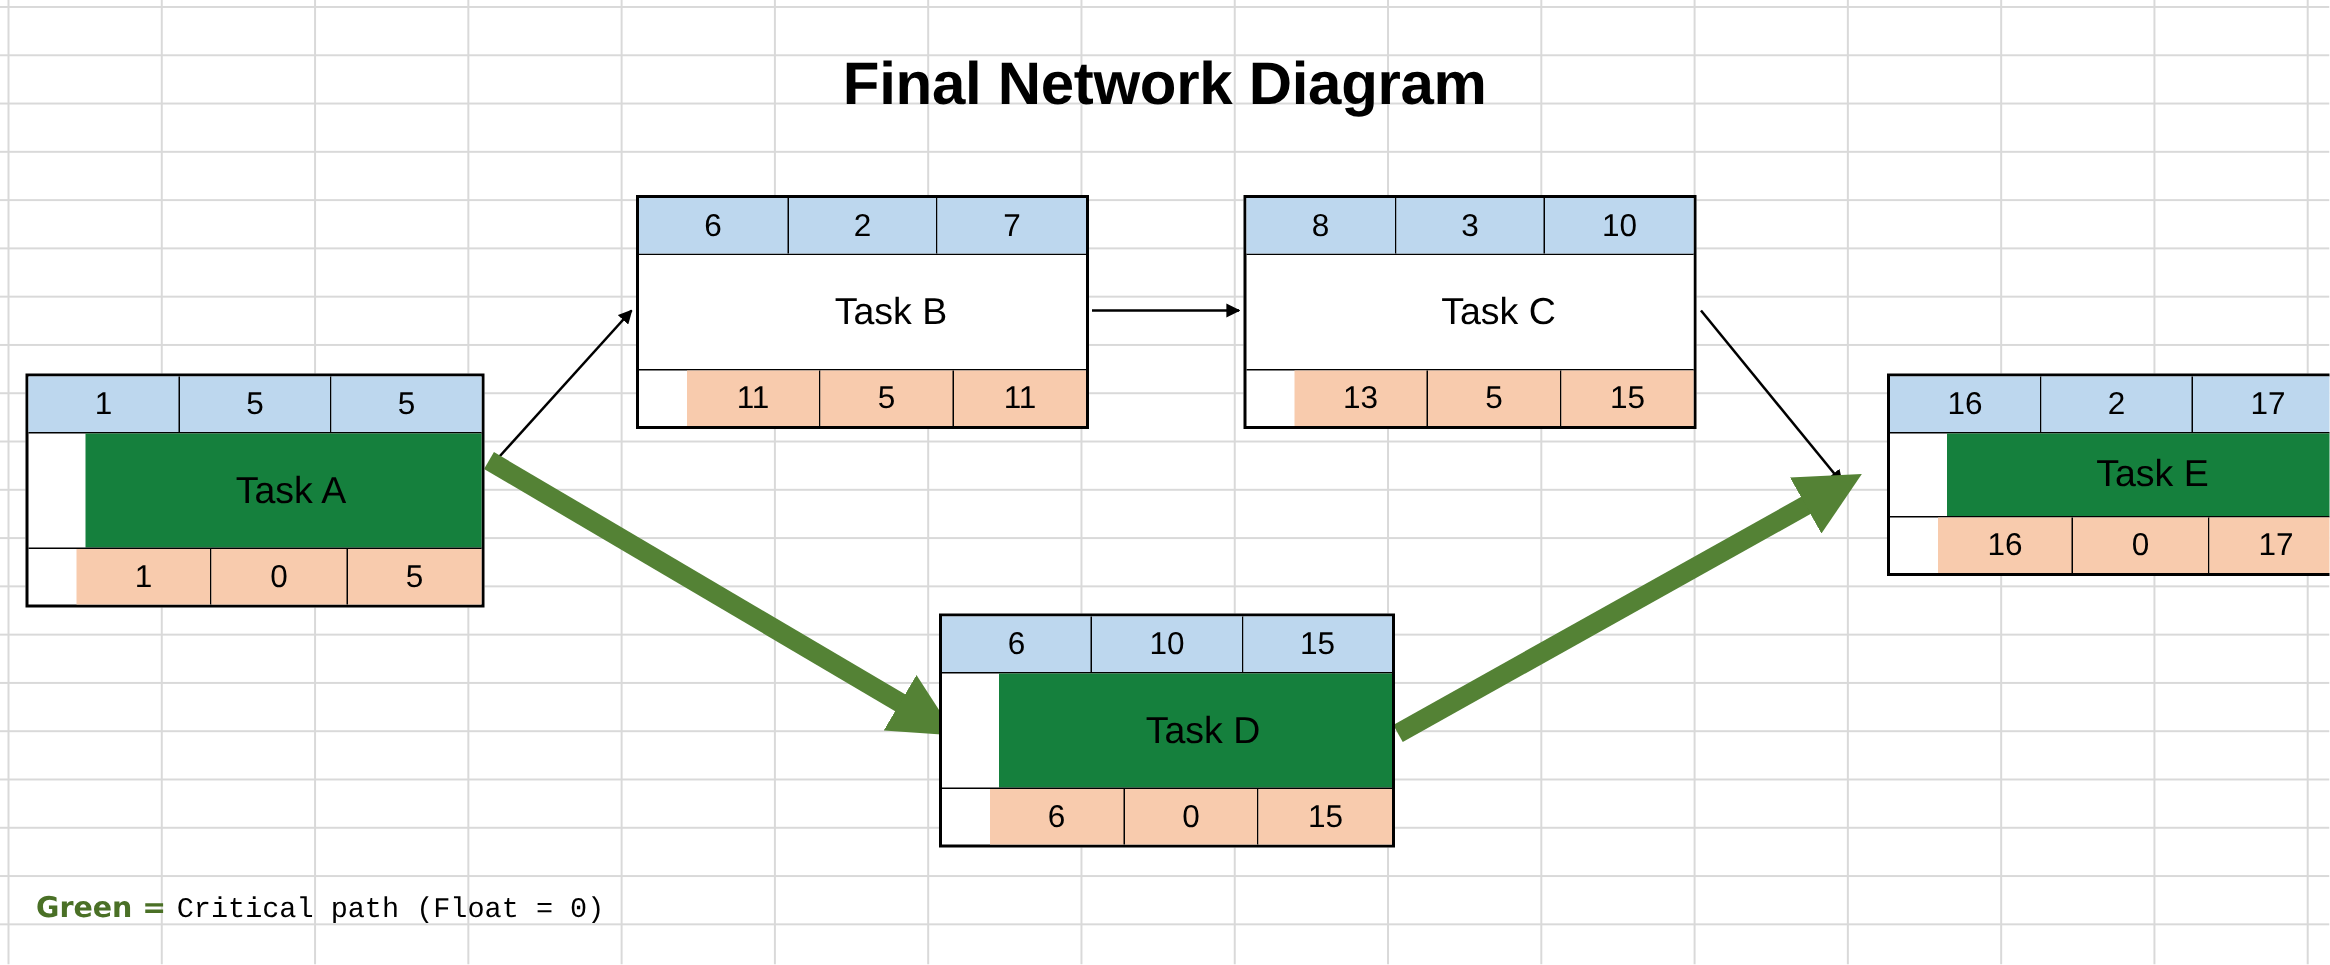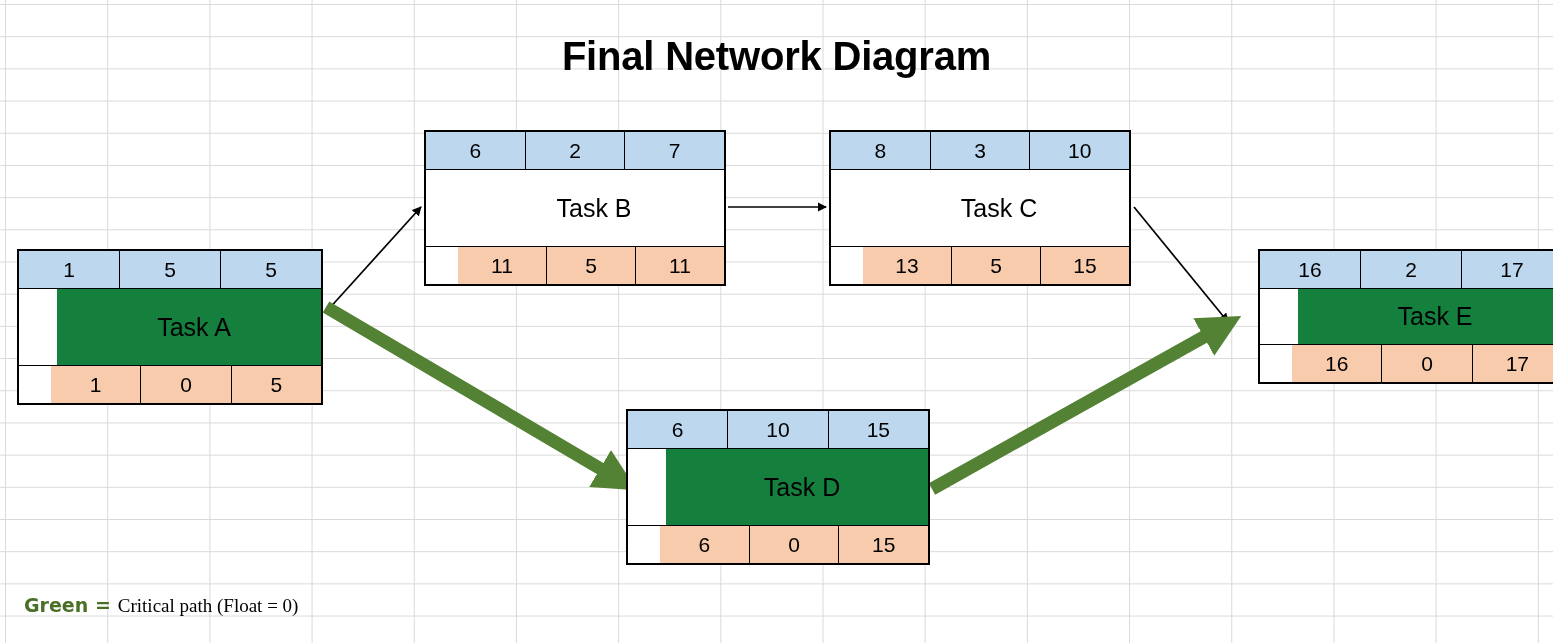--- a/index.html
+++ b/index.html
@@ -68,21 +68,21 @@
   #legend{
     position:absolute;left:24px;top:594px;
     font-size:19px;color:#000000;
     white-space:nowrap;
     display:flex;align-items:baseline;
   }
   #legend .key{
     font-weight:bold;color:#4a7026;margin-right:7px;
     font-family:"DejaVu Sans", sans-serif;
   }
-  #legend .desc{font-family:Liberation Serif, serif;}
+  #legend .desc{font-family:Liberation Mono, monospace;}
 </style>
 </head>
 <body>
 
 <div id="grid"></div>
 
 <div id="title">Final Network Diagram</div>
 
 <svg id="canvas" viewBox="0 0 1553 643" xmlns="http://www.w3.org/2000/svg">
   <defs>

